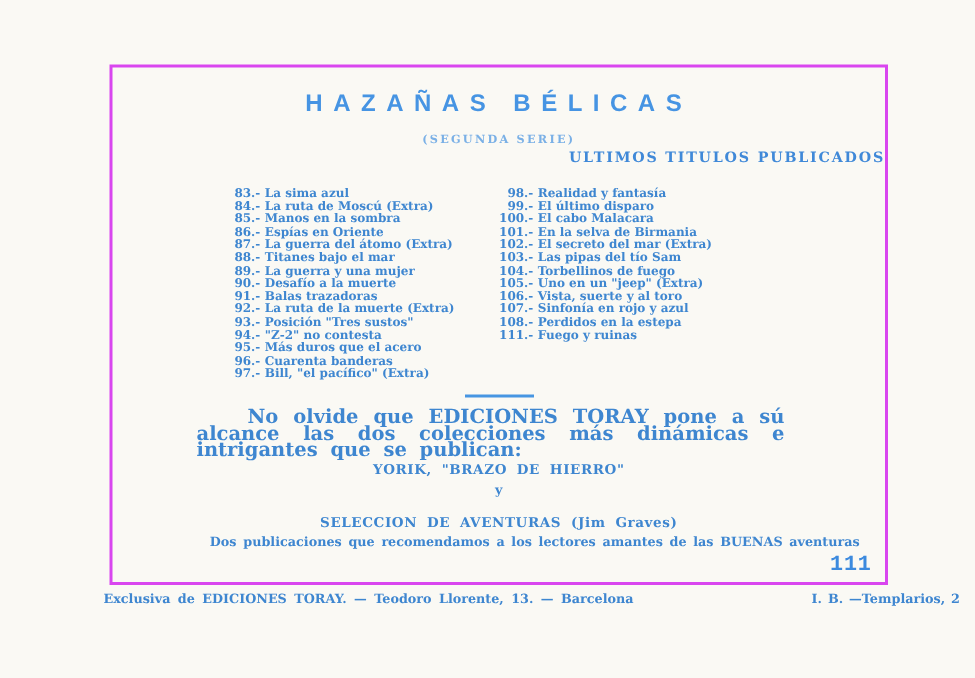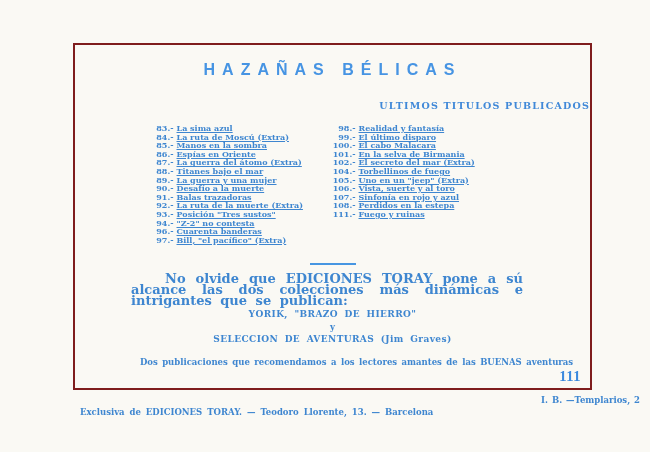--- a/index.html
+++ b/index.html
@@ -15,21 +15,21 @@
     overflow: hidden;
     font-family: "DejaVu Serif", serif;
     color: #3e86d0;
   }
   .frame {
     position: absolute;
     left: 73px;
     top: 43px;
     width: 515px;
     height: 343px;
-    border: 2px solid #7f1d1d;
+    border: 2px solid #d946ef;
     background: #faf9f4;
   }
   .main-title {
     position: absolute;
     top: 16px;
     left: 0;
     width: 100%;
     text-align: center;
     font-family: "Liberation Sans", sans-serif;
     font-weight: bold;
@@ -67,21 +67,20 @@
     width: 100%;
     display: flex;
     justify-content: center;
   }
   .col {
     width: 182px;
     font-size: 8px;
     font-weight: bold;
     line-height: 8.6px;
     white-space: nowrap;
-    text-decoration: underline;
   }
   .col .row .num {
     display: inline-block;
     width: 23px;
     text-align: right;
     margin-right: 3px;
   }
   .divider {
     position: absolute;
     top: 218px;
@@ -118,21 +117,21 @@
     position: absolute;
     top: 277px;
     left: 0;
     width: 100%;
     text-align: center;
     font-size: 8.5px;
     font-weight: bold;
   }
   .collection-2 {
     position: absolute;
-    top: 289px;
+    top: 299px;
     left: 0;
     width: 100%;
     text-align: center;
     font-size: 9px;
     font-weight: bold;
     word-spacing: 3px;
     letter-spacing: 0.4px;
   }
   .closing-line {
     position: absolute;
@@ -142,81 +141,83 @@
     text-align: center;
     font-size: 8.5px;
     font-weight: bold;
     word-spacing: 1.5px;
     padding-left: 24px;
   }
   .issue-num {
     position: absolute;
     right: 9px;
     bottom: 3px;
-    font-family: Liberation Serif, serif;
+    font-family: Liberation Mono, monospace;
     font-size: 14.5px;
     font-weight: bold;
     color: #3c8ade;
     letter-spacing: 0.5px;
   }
   .footer {
     position: absolute;
     top: 395px;
     left: 0;
     width: 650px;
     font-size: 8.5px;
     font-weight: bold;
     color: #3e86d0;
     white-space: nowrap;
   }
   .footer .f-left {
     position: absolute;
-    left: 80px;
+    left: 69px;
     word-spacing: 2px;
-    margin-top: 12px;
   }
   .footer .f-right {
     position: absolute;
     right: 10px;
     word-spacing: 1px;
   }
 </style>
 </head>
 <body>
 
 <div class="page">
 
   <div class="frame">
 
     <div class="main-title">HAZAÑAS BÉLICAS</div>
+    <div class="series-sub">(SEGUNDA SERIE)</div>
     <div class="section-title">ULTIMOS TITULOS PUBLICADOS</div>
 
     <div class="list-wrap">
       <div class="col">
           <div class="row"><span class="num">83.-</span><span class="t">La sima azul</span></div>
           <div class="row"><span class="num">84.-</span><span class="t">La ruta de Moscú (Extra)</span></div>
           <div class="row"><span class="num">85.-</span><span class="t">Manos en la sombra</span></div>
           <div class="row"><span class="num">86.-</span><span class="t">Espías en Oriente</span></div>
           <div class="row"><span class="num">87.-</span><span class="t">La guerra del átomo (Extra)</span></div>
           <div class="row"><span class="num">88.-</span><span class="t">Titanes bajo el mar</span></div>
           <div class="row"><span class="num">89.-</span><span class="t">La guerra y una mujer</span></div>
           <div class="row"><span class="num">90.-</span><span class="t">Desafío a la muerte</span></div>
           <div class="row"><span class="num">91.-</span><span class="t">Balas trazadoras</span></div>
           <div class="row"><span class="num">92.-</span><span class="t">La ruta de la muerte (Extra)</span></div>
           <div class="row"><span class="num">93.-</span><span class="t">Posición "Tres sustos"</span></div>
           <div class="row"><span class="num">94.-</span><span class="t">"Z-2" no contesta</span></div>
+          <div class="row"><span class="num">95.-</span><span class="t">Más duros que el acero</span></div>
           <div class="row"><span class="num">96.-</span><span class="t">Cuarenta banderas</span></div>
           <div class="row"><span class="num">97.-</span><span class="t">Bill, "el pacífico" (Extra)</span></div>
         </div>
       <div class="col">
           <div class="row"><span class="num">98.-</span><span class="t">Realidad y fantasía</span></div>
           <div class="row"><span class="num">99.-</span><span class="t">El último disparo</span></div>
           <div class="row"><span class="num">100.-</span><span class="t">El cabo Malacara</span></div>
           <div class="row"><span class="num">101.-</span><span class="t">En la selva de Birmania</span></div>
           <div class="row"><span class="num">102.-</span><span class="t">El secreto del mar (Extra)</span></div>
+          <div class="row"><span class="num">103.-</span><span class="t">Las pipas del tío Sam</span></div>
           <div class="row"><span class="num">104.-</span><span class="t">Torbellinos de fuego</span></div>
           <div class="row"><span class="num">105.-</span><span class="t">Uno en un "jeep" (Extra)</span></div>
           <div class="row"><span class="num">106.-</span><span class="t">Vista, suerte y al toro</span></div>
           <div class="row"><span class="num">107.-</span><span class="t">Sinfonía en rojo y azul</span></div>
           <div class="row"><span class="num">108.-</span><span class="t">Perdidos en la estepa</span></div>
           <div class="row"><span class="num">111.-</span><span class="t">Fuego y ruinas</span></div>
         </div>
     </div>
 
     <div class="divider"></div>

